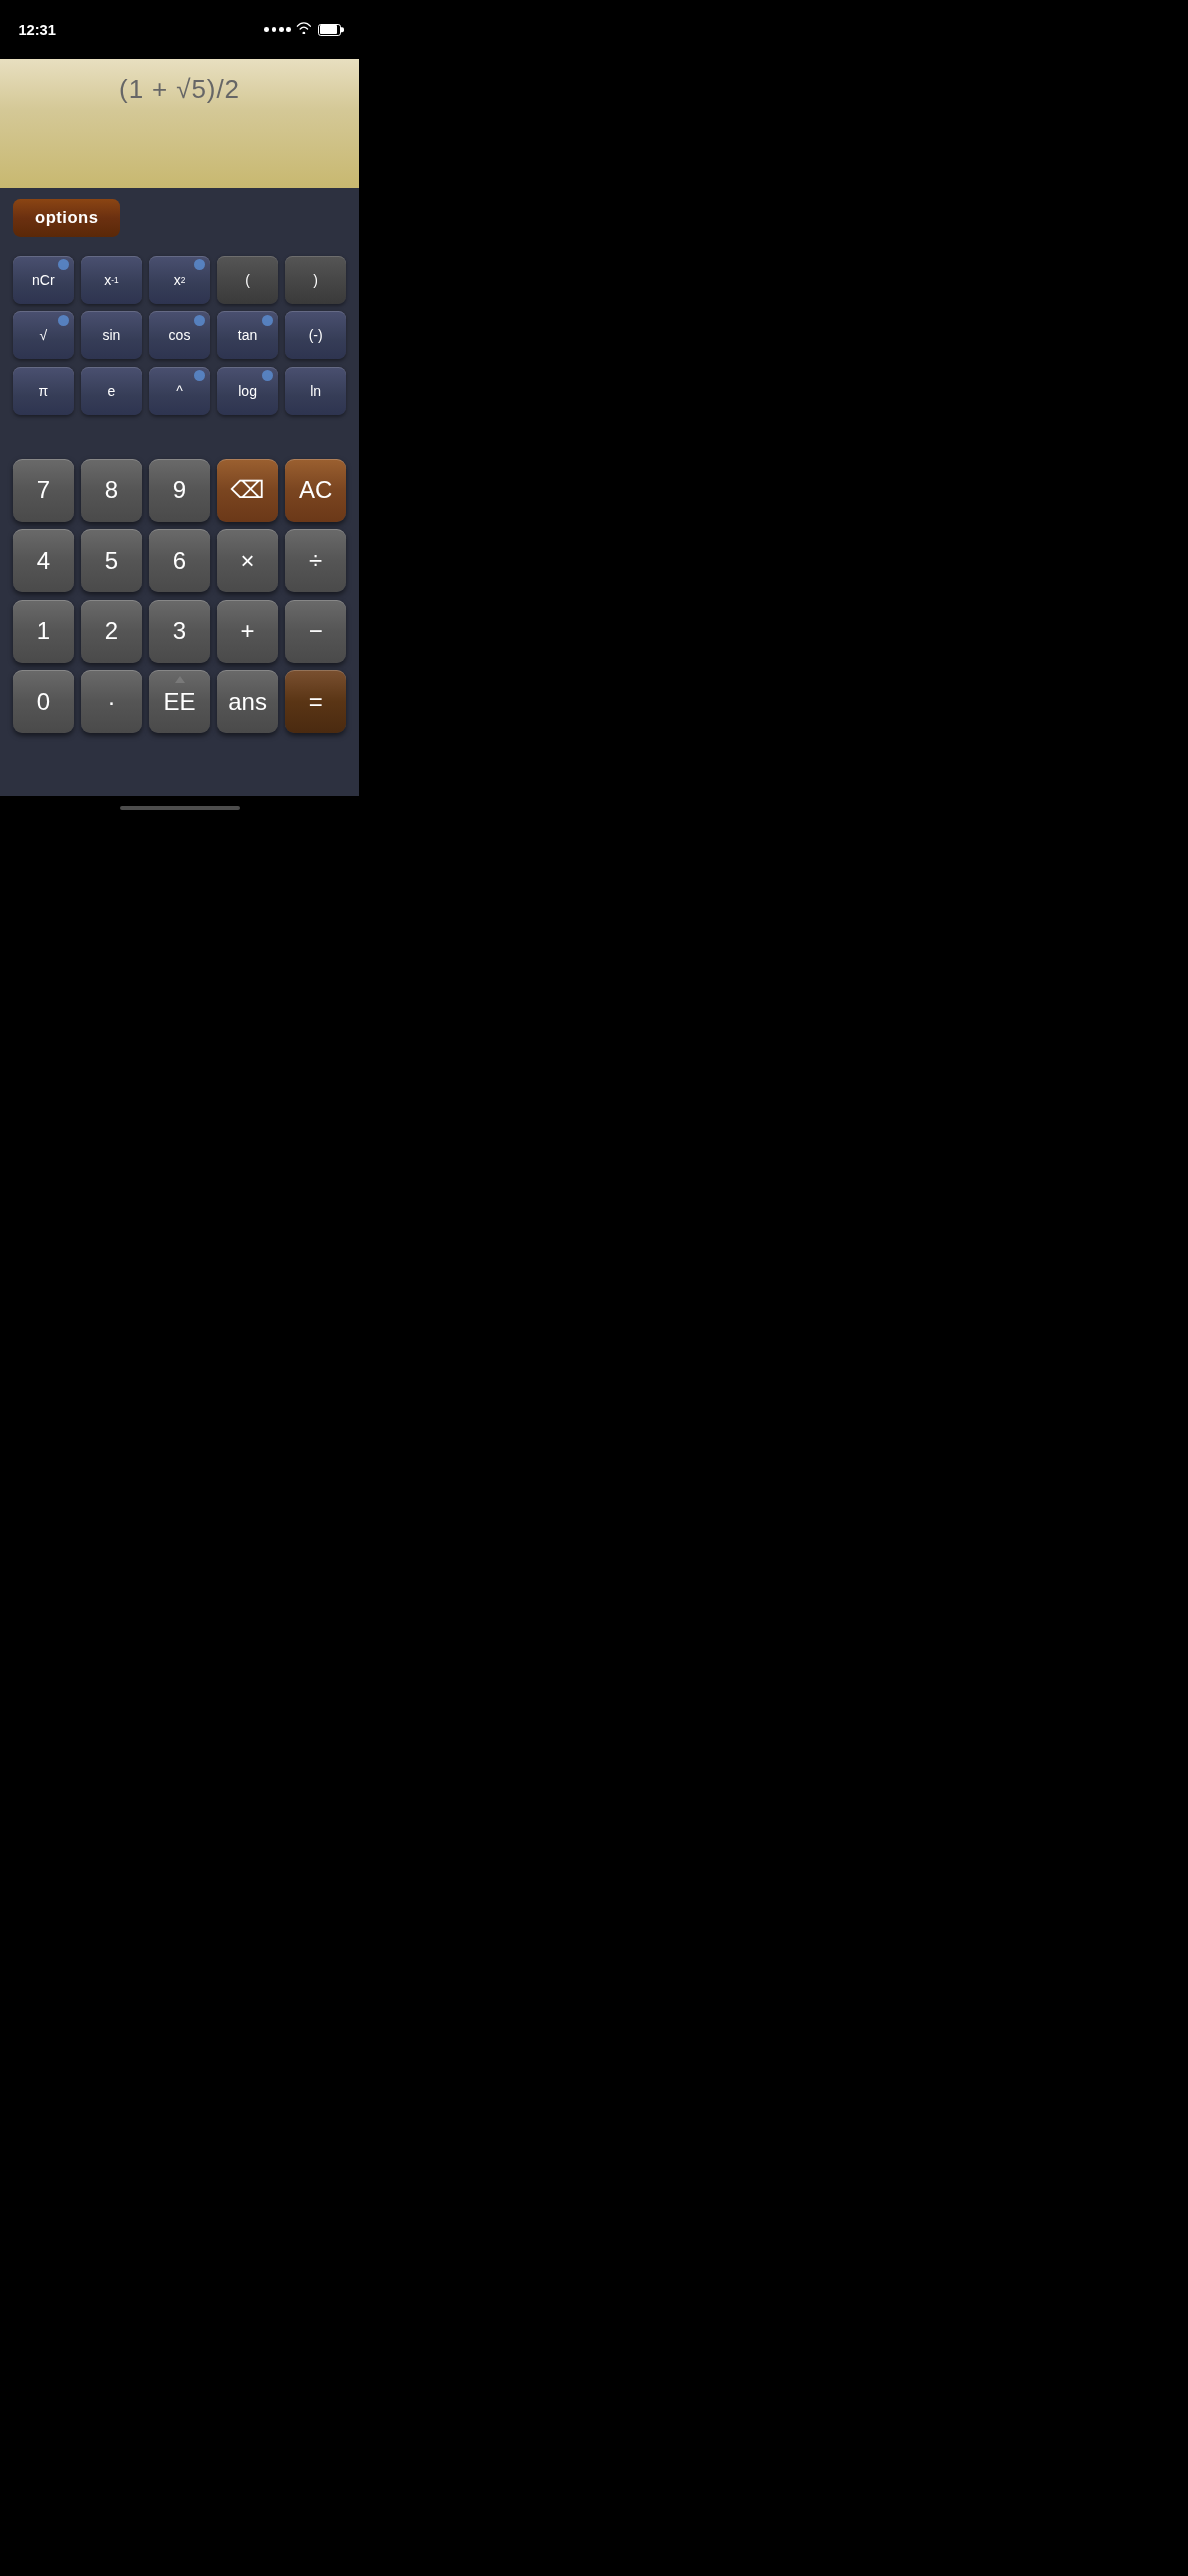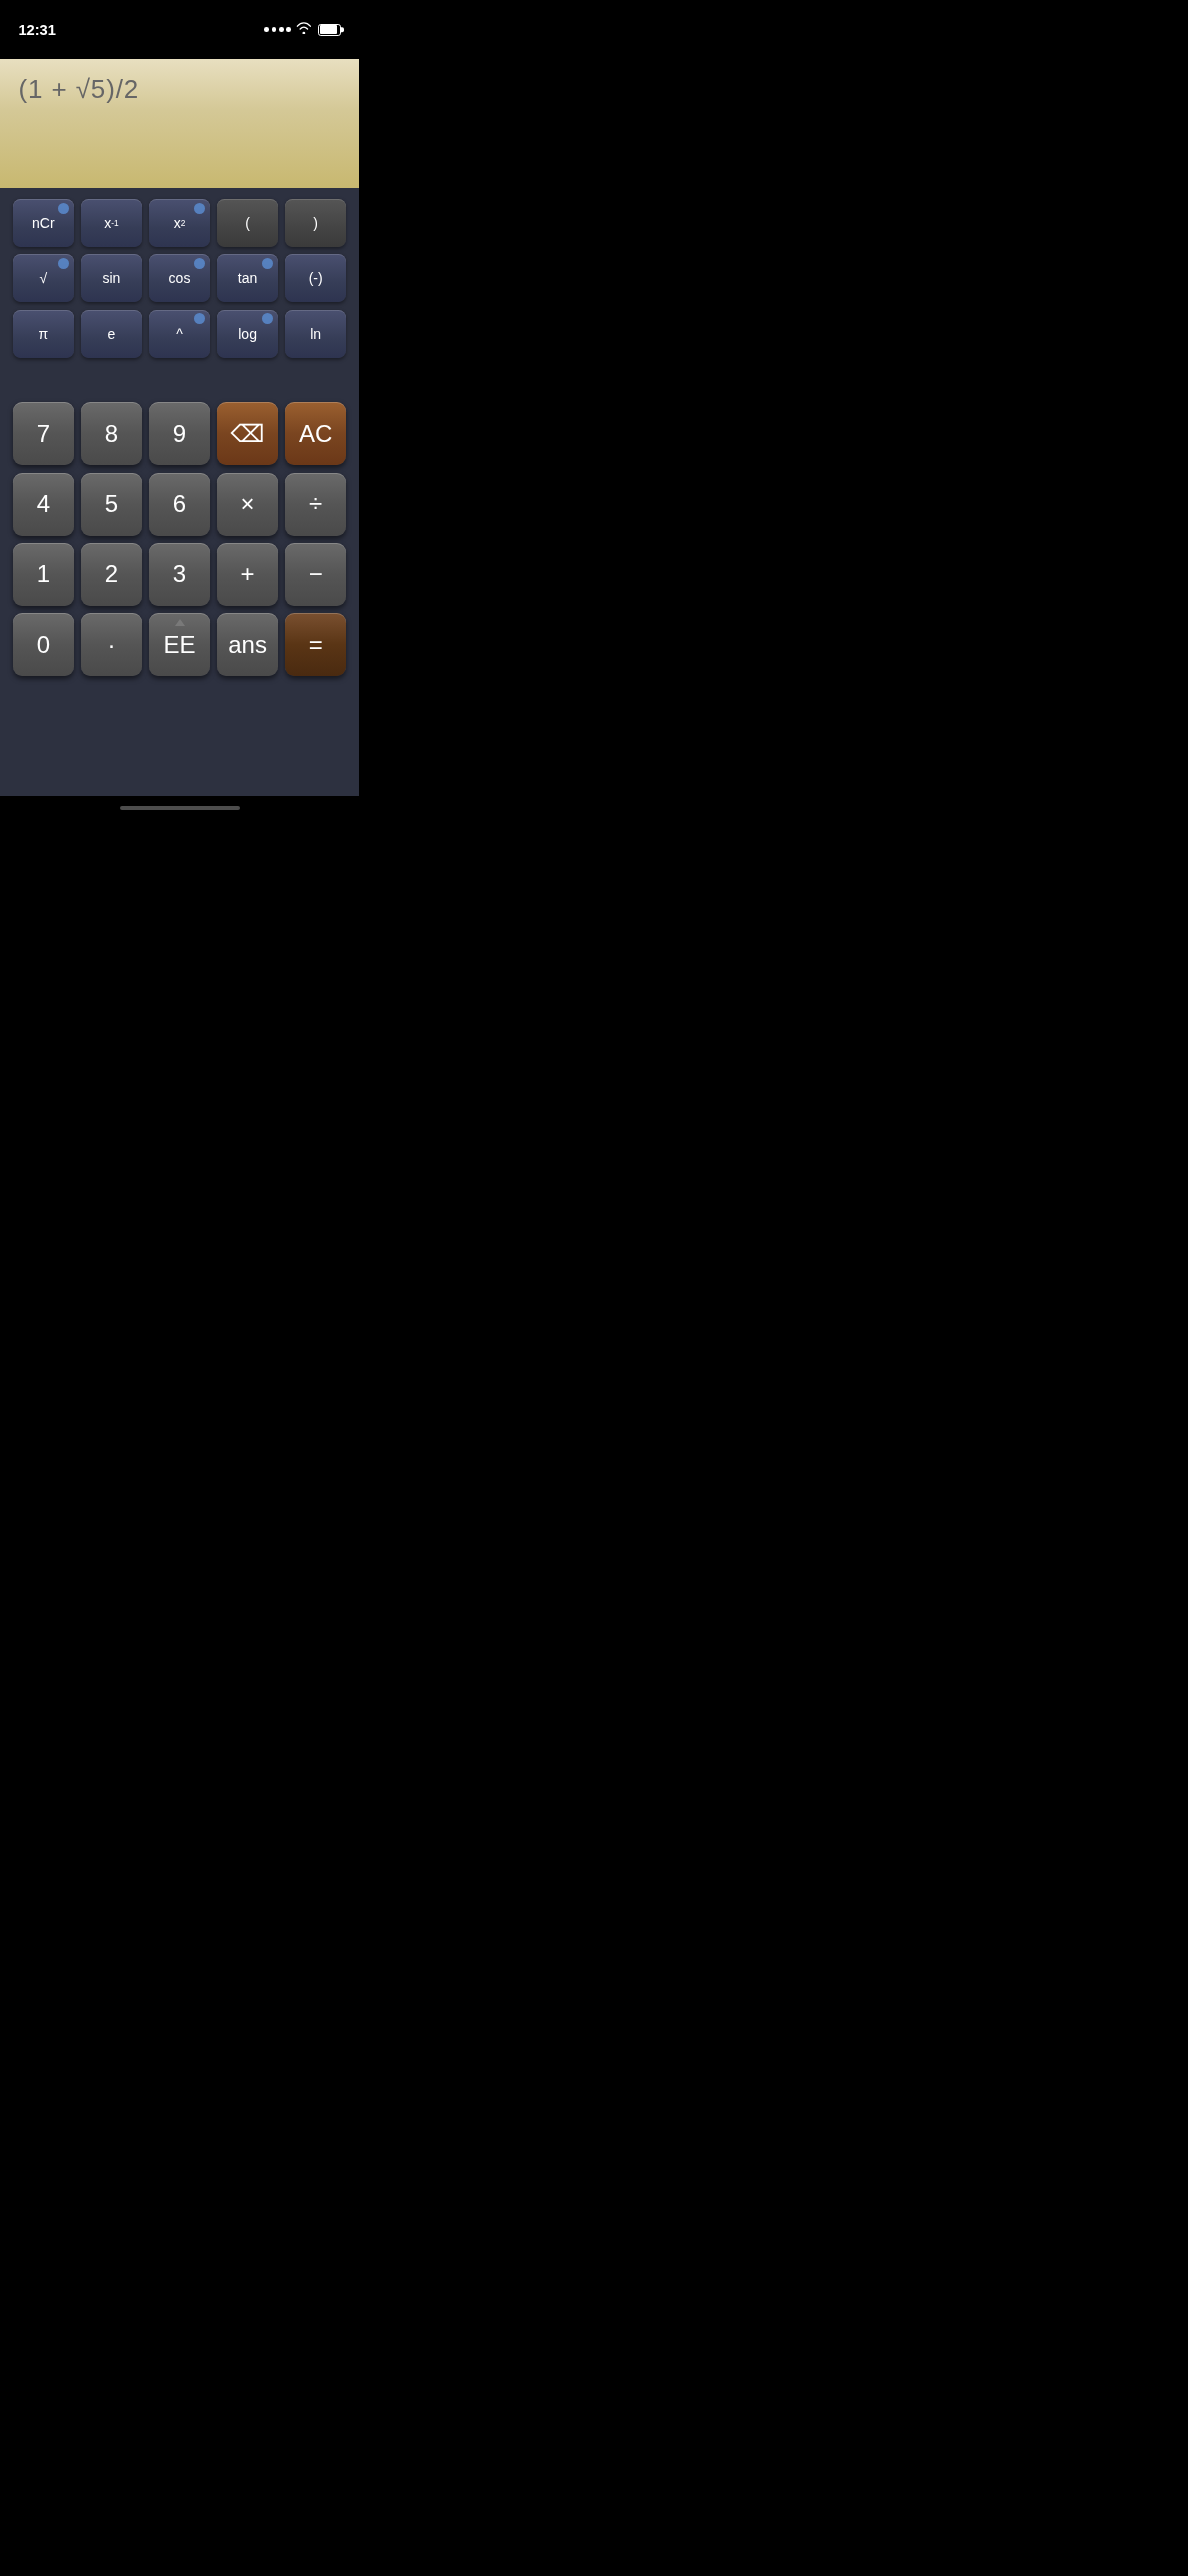--- a/index.html
+++ b/index.html
@@ -76,20 +76,21 @@
     }
 
     
     .display {
       background: linear-gradient(180deg, #e8dfc0 0%, #d4c896 40%, #c8b870 100%);
       padding: 14.7px 18.4px 18.4px 18.4px;
       min-height: 129px;
       display: flex;
       flex-direction: column;
       justify-content: space-between;
+      text-align: center;
     }
     .expression {
       color: #666;
       font-size: 26px;
       font-weight: 300;
       letter-spacing: 0.9px;
     }
     .display-bottom {
       display: flex;
       align-items: flex-end;
@@ -274,20 +275,23 @@
     </div>
   </div>
 </div>
 
 <div class="display">
   <div class="expression">(1 + √5)/2</div>
 </div>
 
 <div class="calc-body">
 
+  <div class="options-row">
+    <button class="options-btn">options</button>
+  </div>
 
   <div class="sci-grid">
 
     <button class="sci-btn">
       <div class="corner-arrow"></div>
       nCr
     </button>
     <button class="sci-btn">
       x<sup>-1</sup>
     </button>

